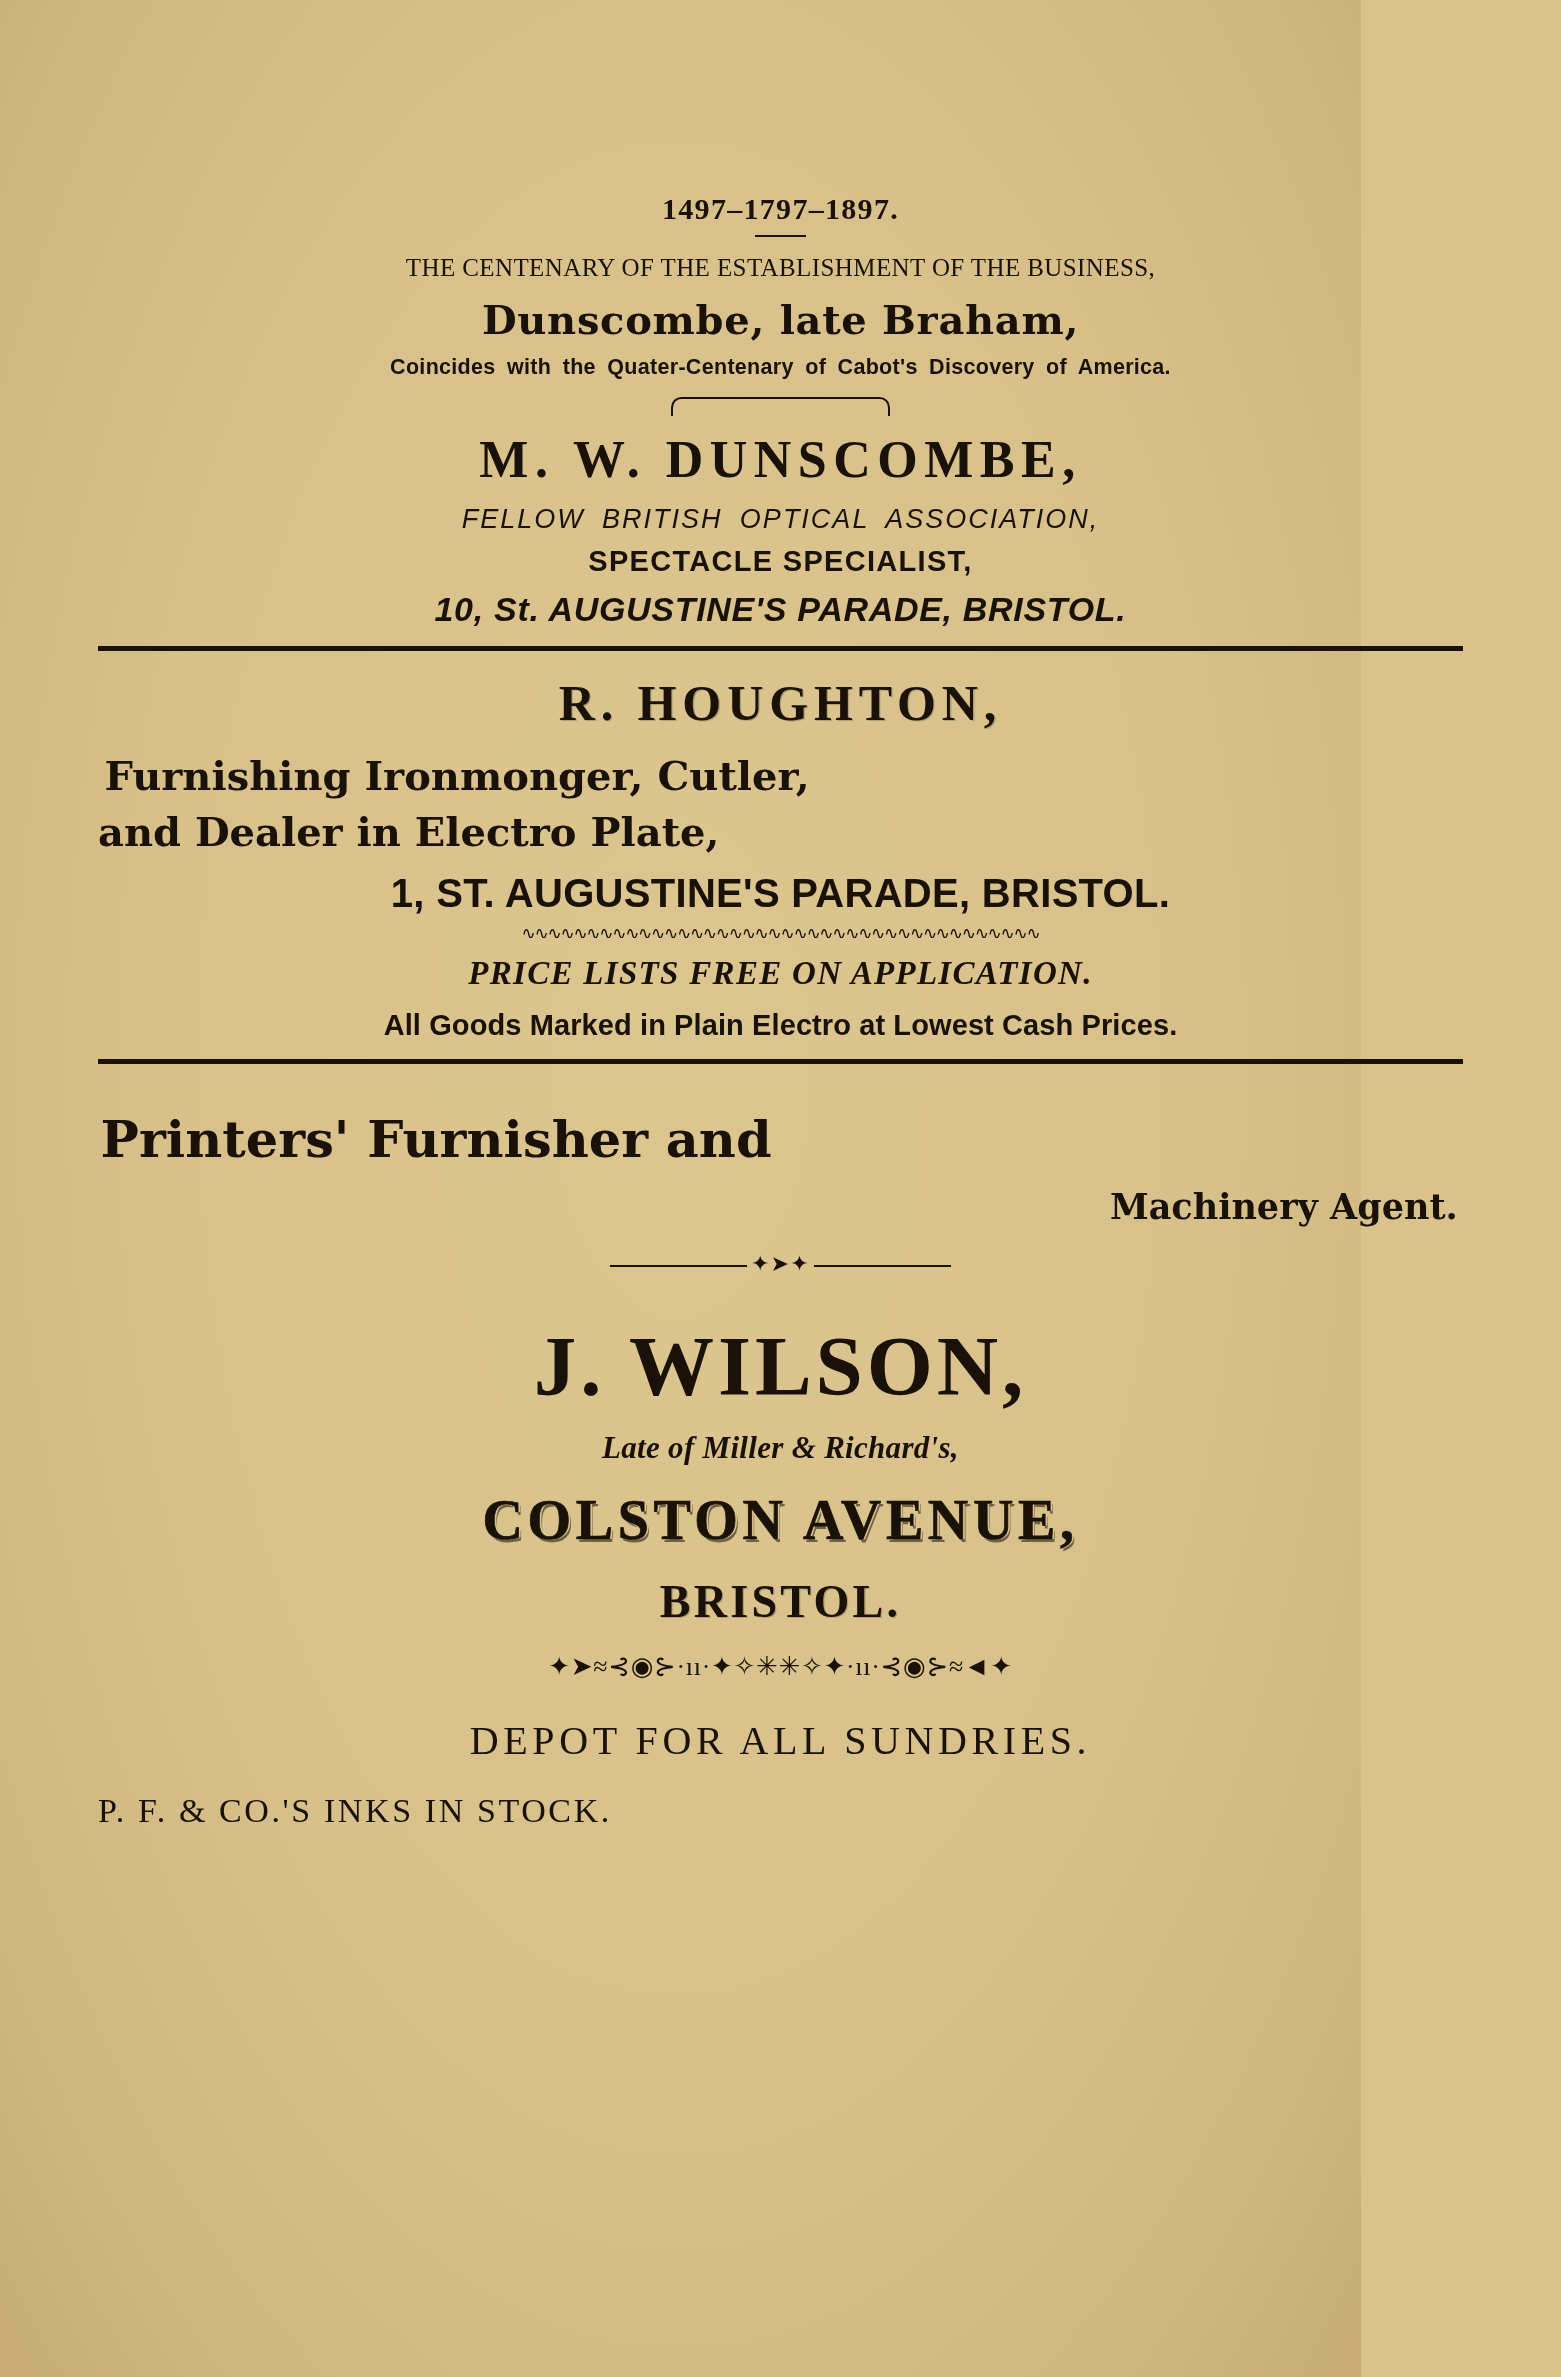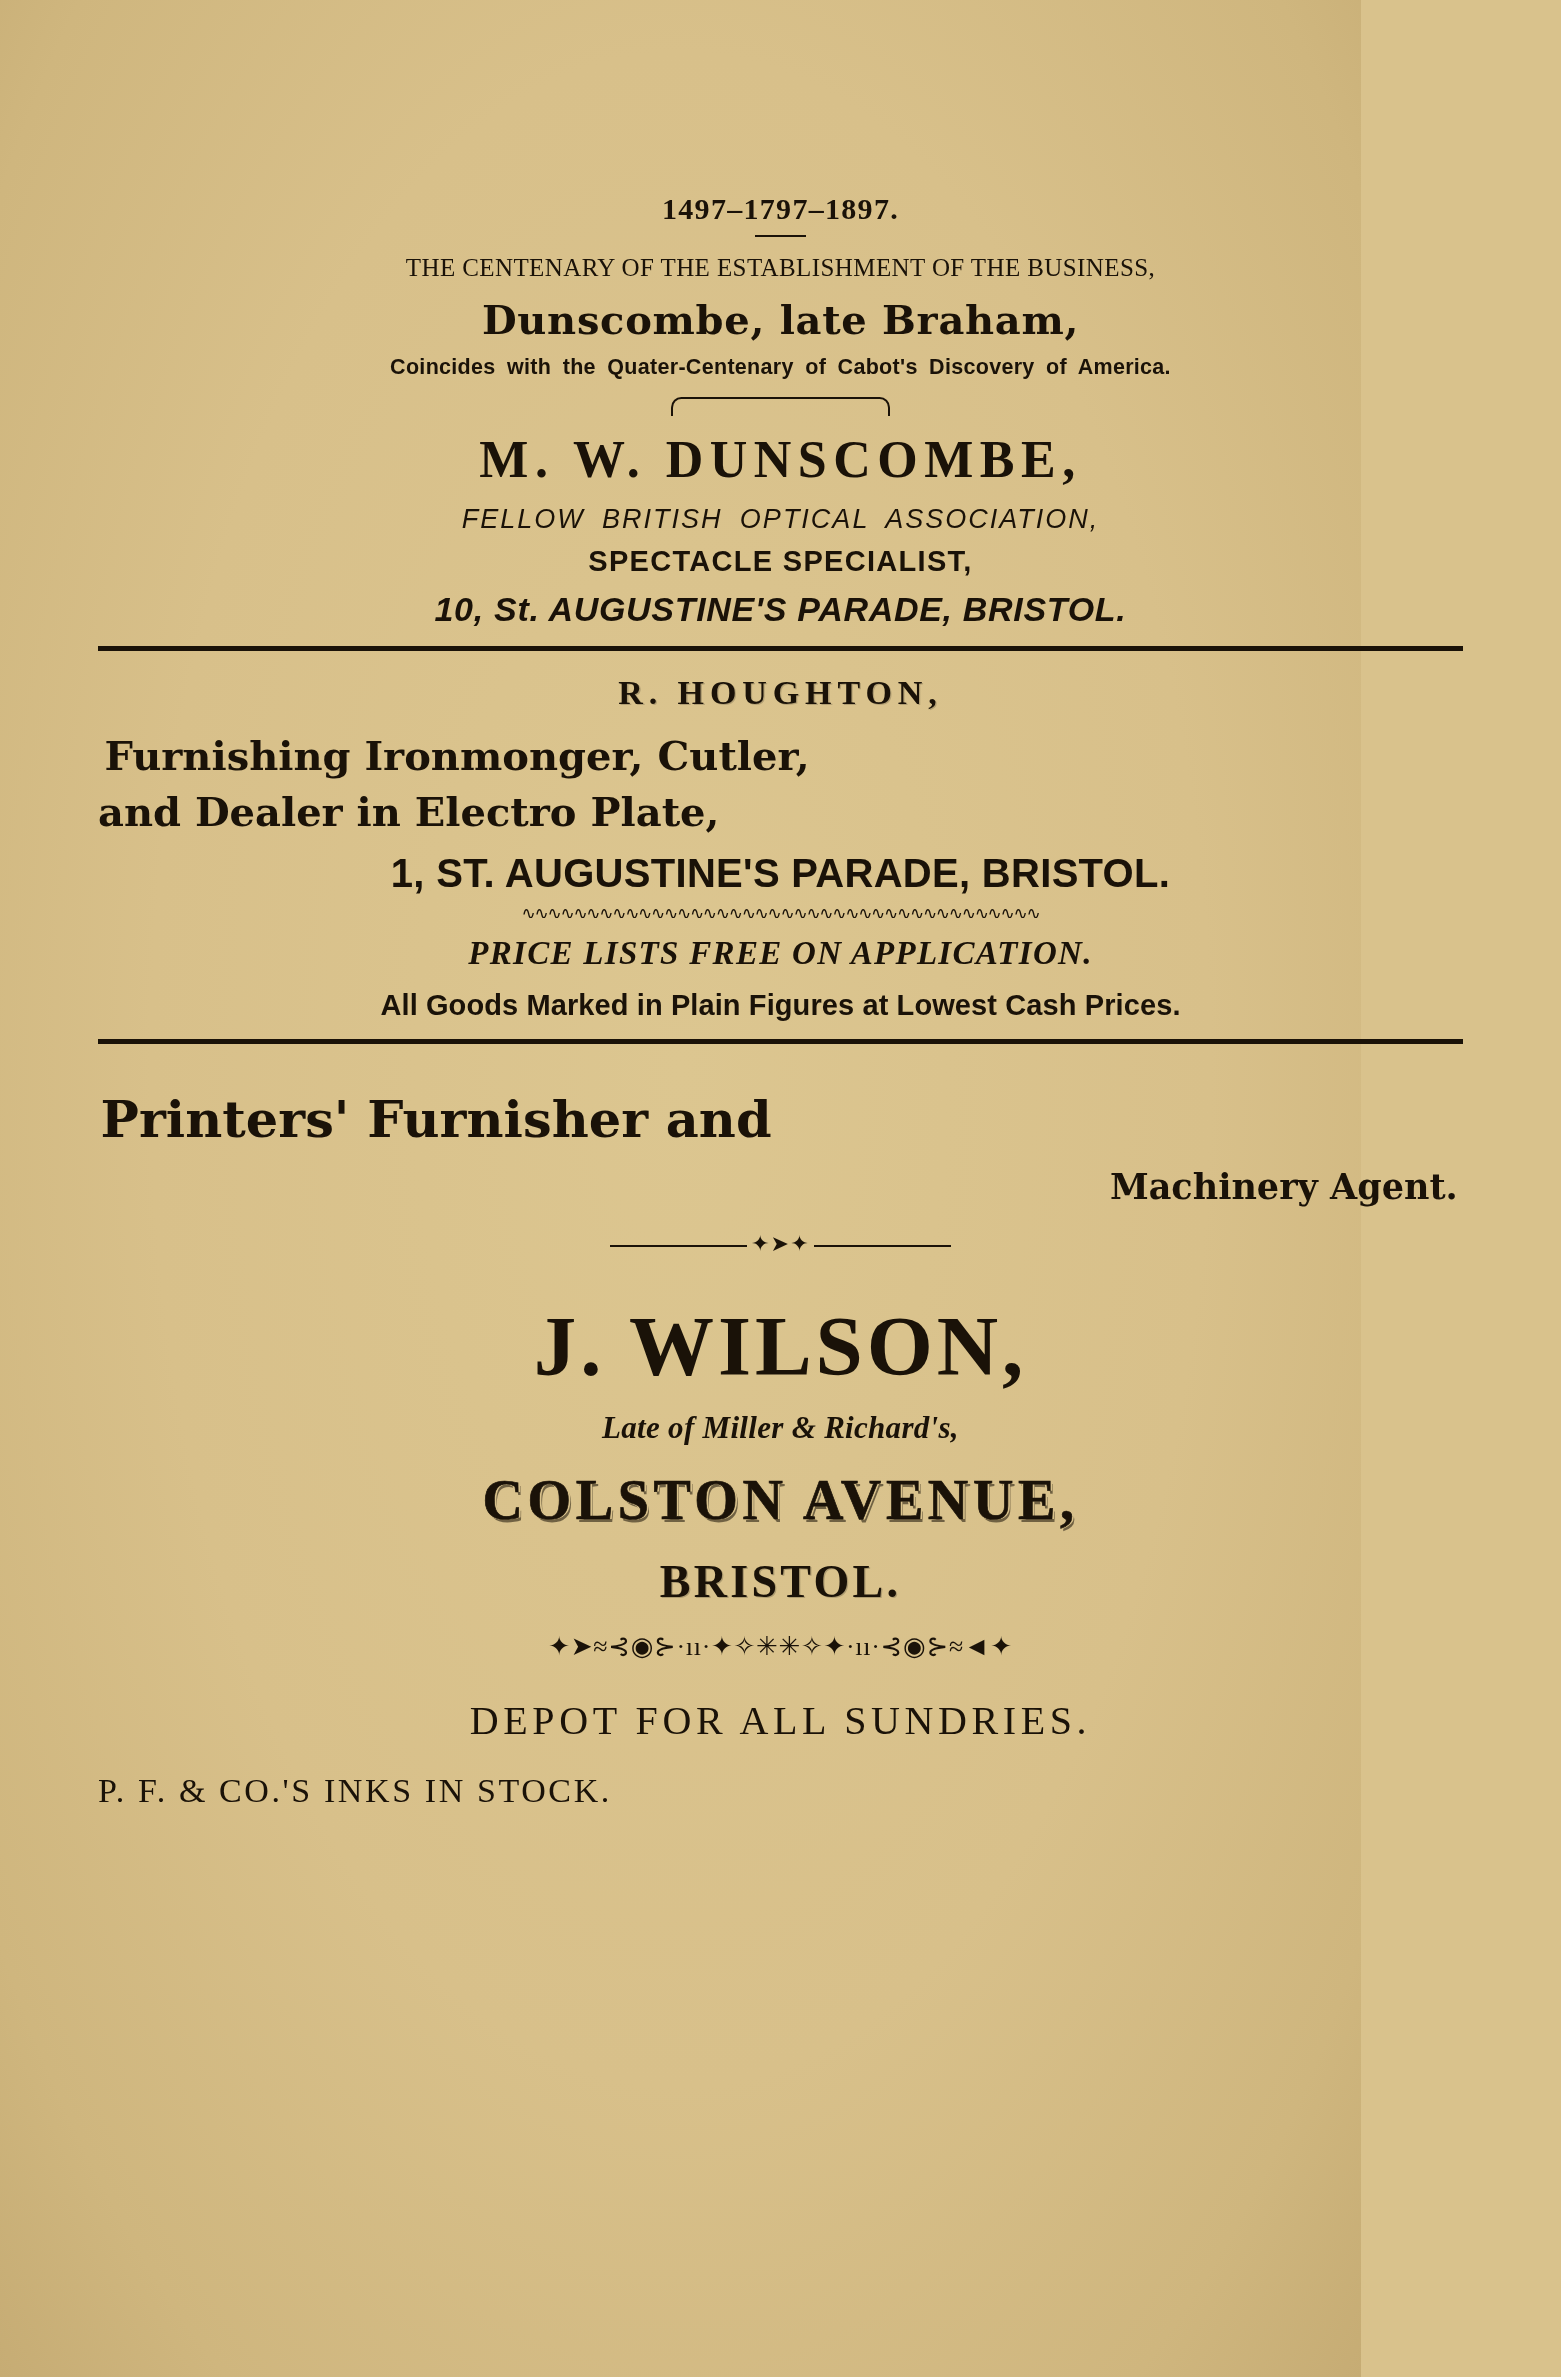--- a/index.html
+++ b/index.html
@@ -116,21 +116,21 @@
   .thick-rule {
     height: 5.2px;
     background: #1a1208;
     margin: 17px 0 23.5px 0;
   }
 
   
   .houghton-name {
     font-family: "Liberation Serif", serif;
     font-weight: bold;
-    font-size: 34px;
+    font-size: 50px;
     letter-spacing: 5.9px;
     text-align: center;
     margin-bottom: 19.6px;
     text-shadow: 1.3px 1.3px 0 rgba(0,0,0,0.18);
   }
   .houghton-trade1 {
     font-family: "DejaVu Serif", serif;
     font-weight: bold;
     font-size: 40px;
     text-align: left;
@@ -299,21 +299,21 @@
 
     <div class="thick-rule"></div>
 
     <section id="block-houghton">
       <div class="houghton-name">R. HOUGHTON,</div>
       <div class="houghton-trade1">Furnishing Ironmonger, Cutler,</div>
       <div class="houghton-trade2">and Dealer in Electro Plate,</div>
       <div class="houghton-address">1, ST. AUGUSTINE'S PARADE, BRISTOL.</div>
       <div class="wavy-rule">∿∿∿∿∿∿∿∿∿∿∿∿∿∿∿∿∿∿∿∿∿∿∿∿∿∿∿∿∿∿∿∿∿∿∿∿∿∿∿∿</div>
       <div class="price-lists">PRICE LISTS FREE ON APPLICATION.</div>
-      <div class="all-goods">All Goods Marked in Plain Figures at Lowest Cash Prices.</div>
+      <div class="all-goods">All Goods Marked in Plain Electro at Lowest Cash Prices.</div>
     </section>
 
     <div class="thick-rule"></div>
 
     <section id="block-wilson">
       <div class="printers-line1">Printers' Furnisher and</div>
       <div class="printers-line2">Machinery Agent.</div>
 
       <div class="orn-rule-small">
         <span class="bar"></span><span>✦➤✦</span><span class="bar"></span>

